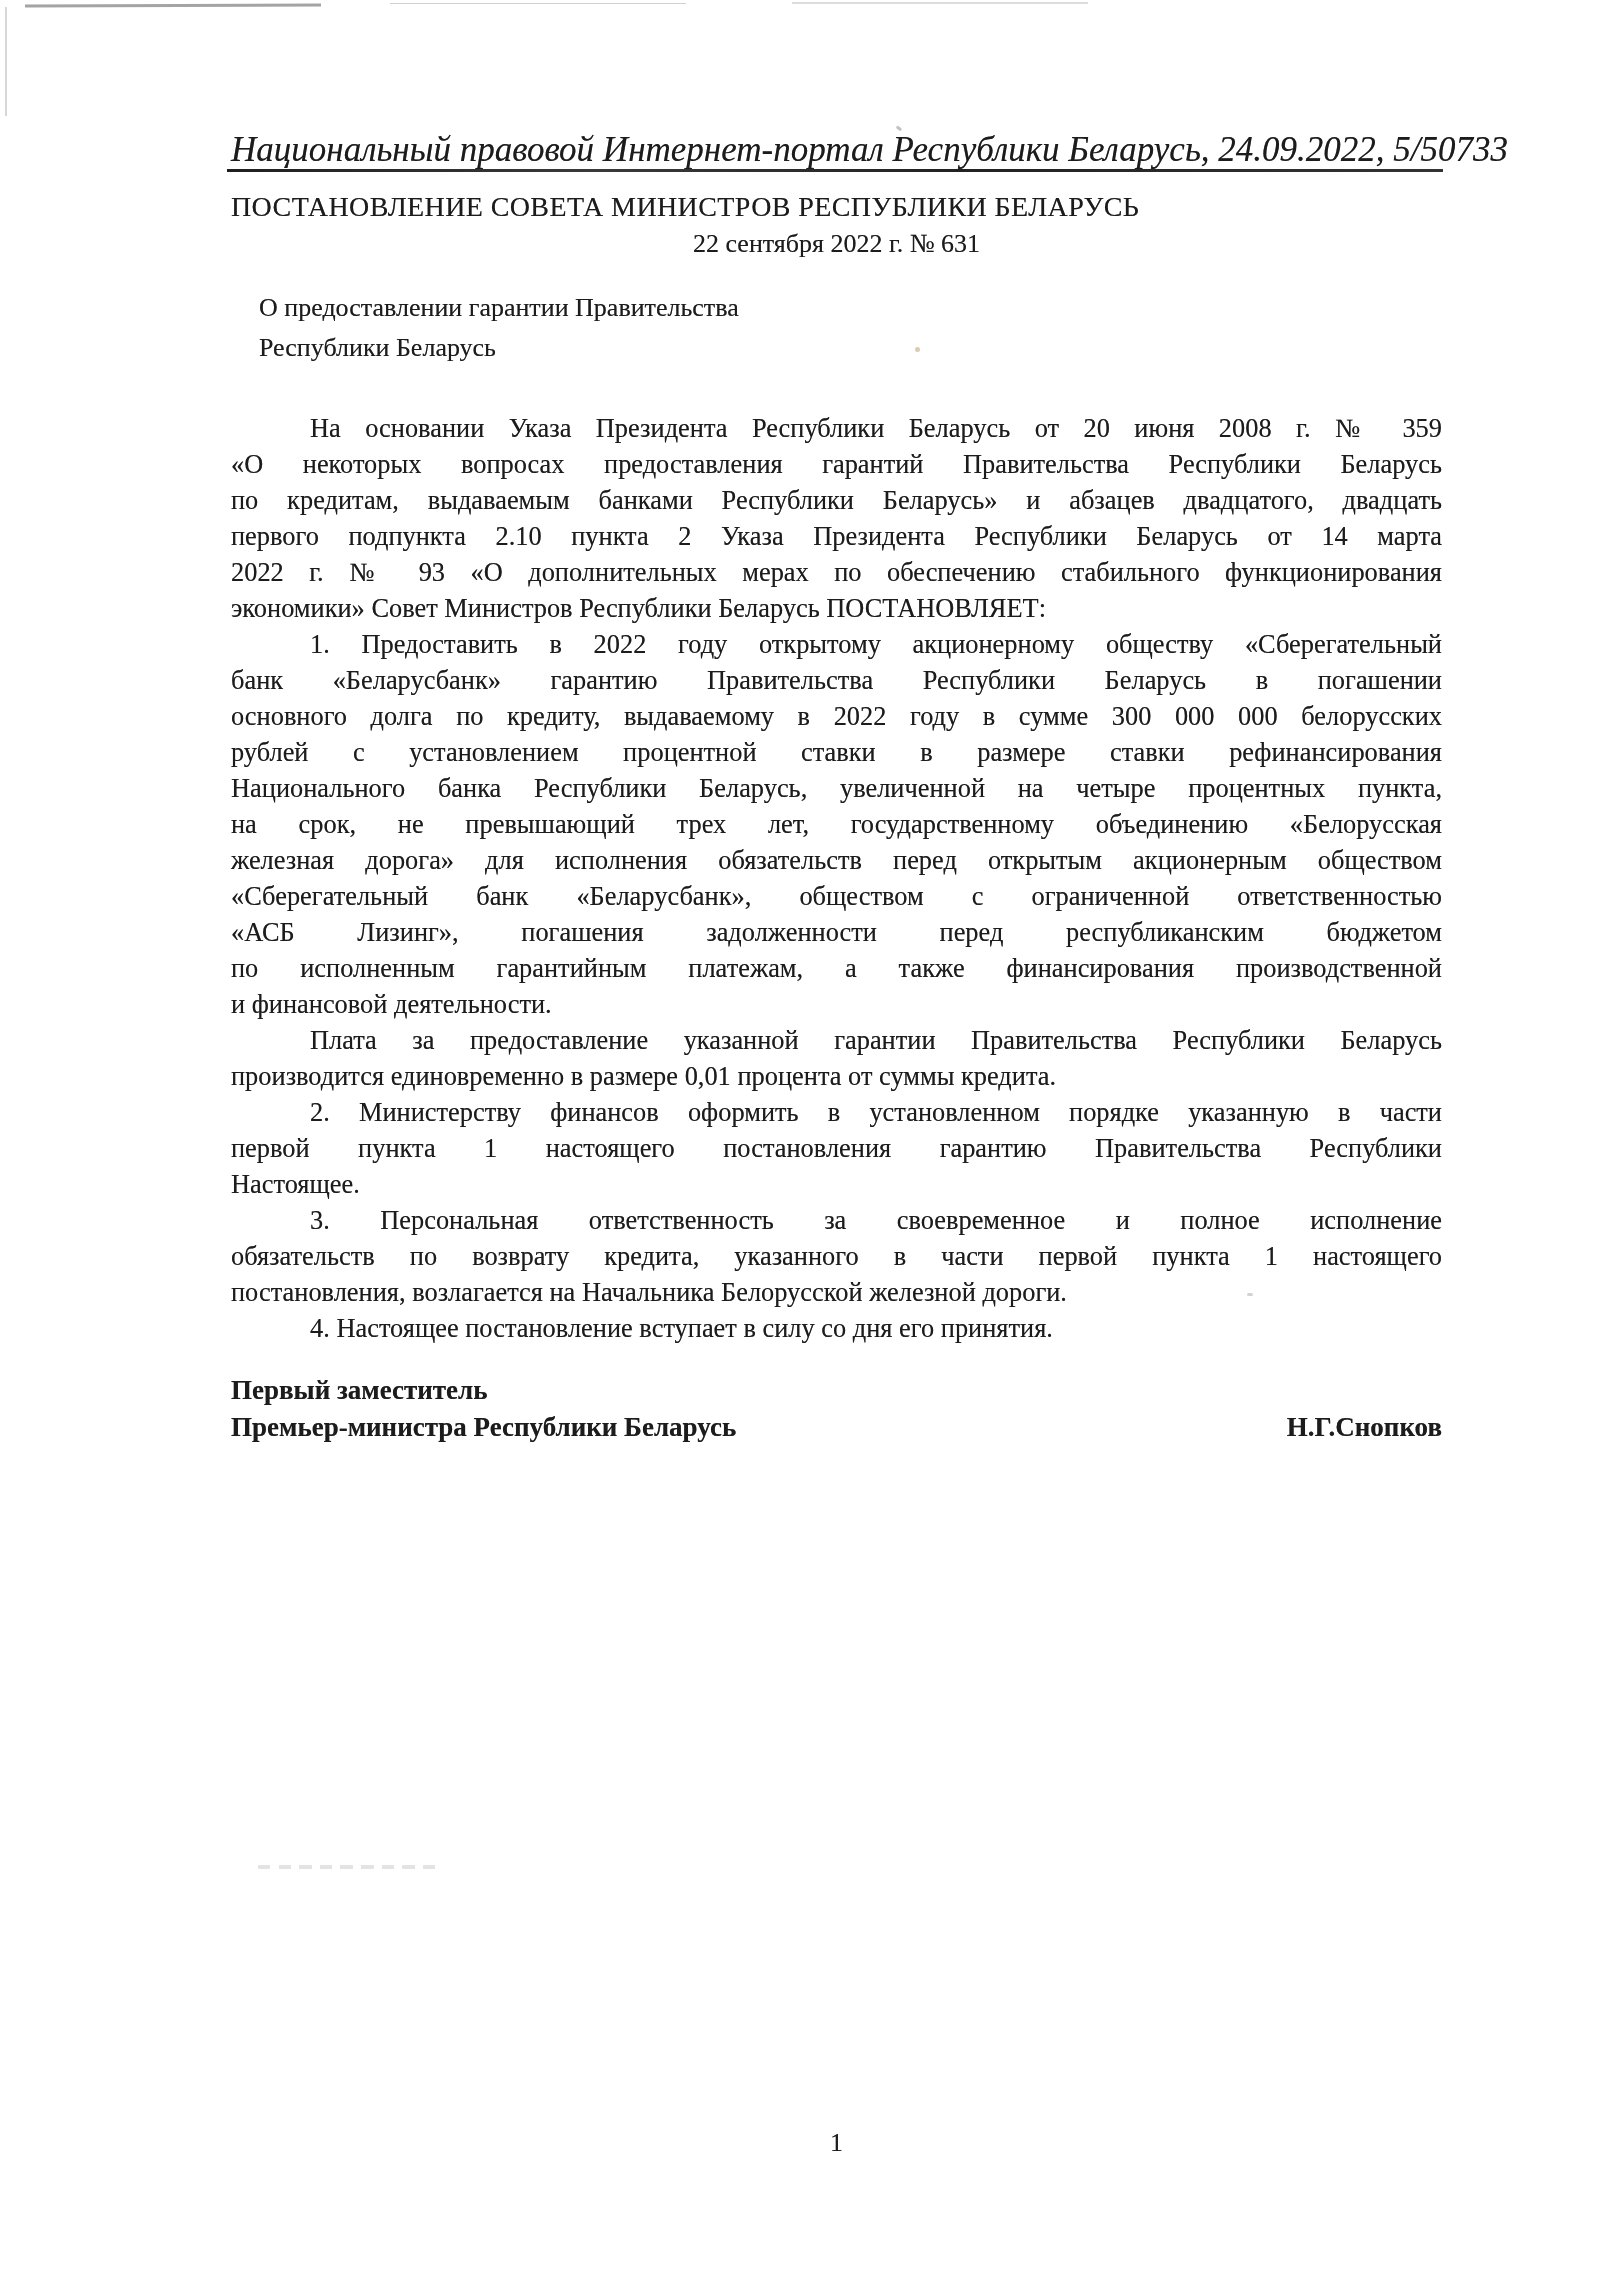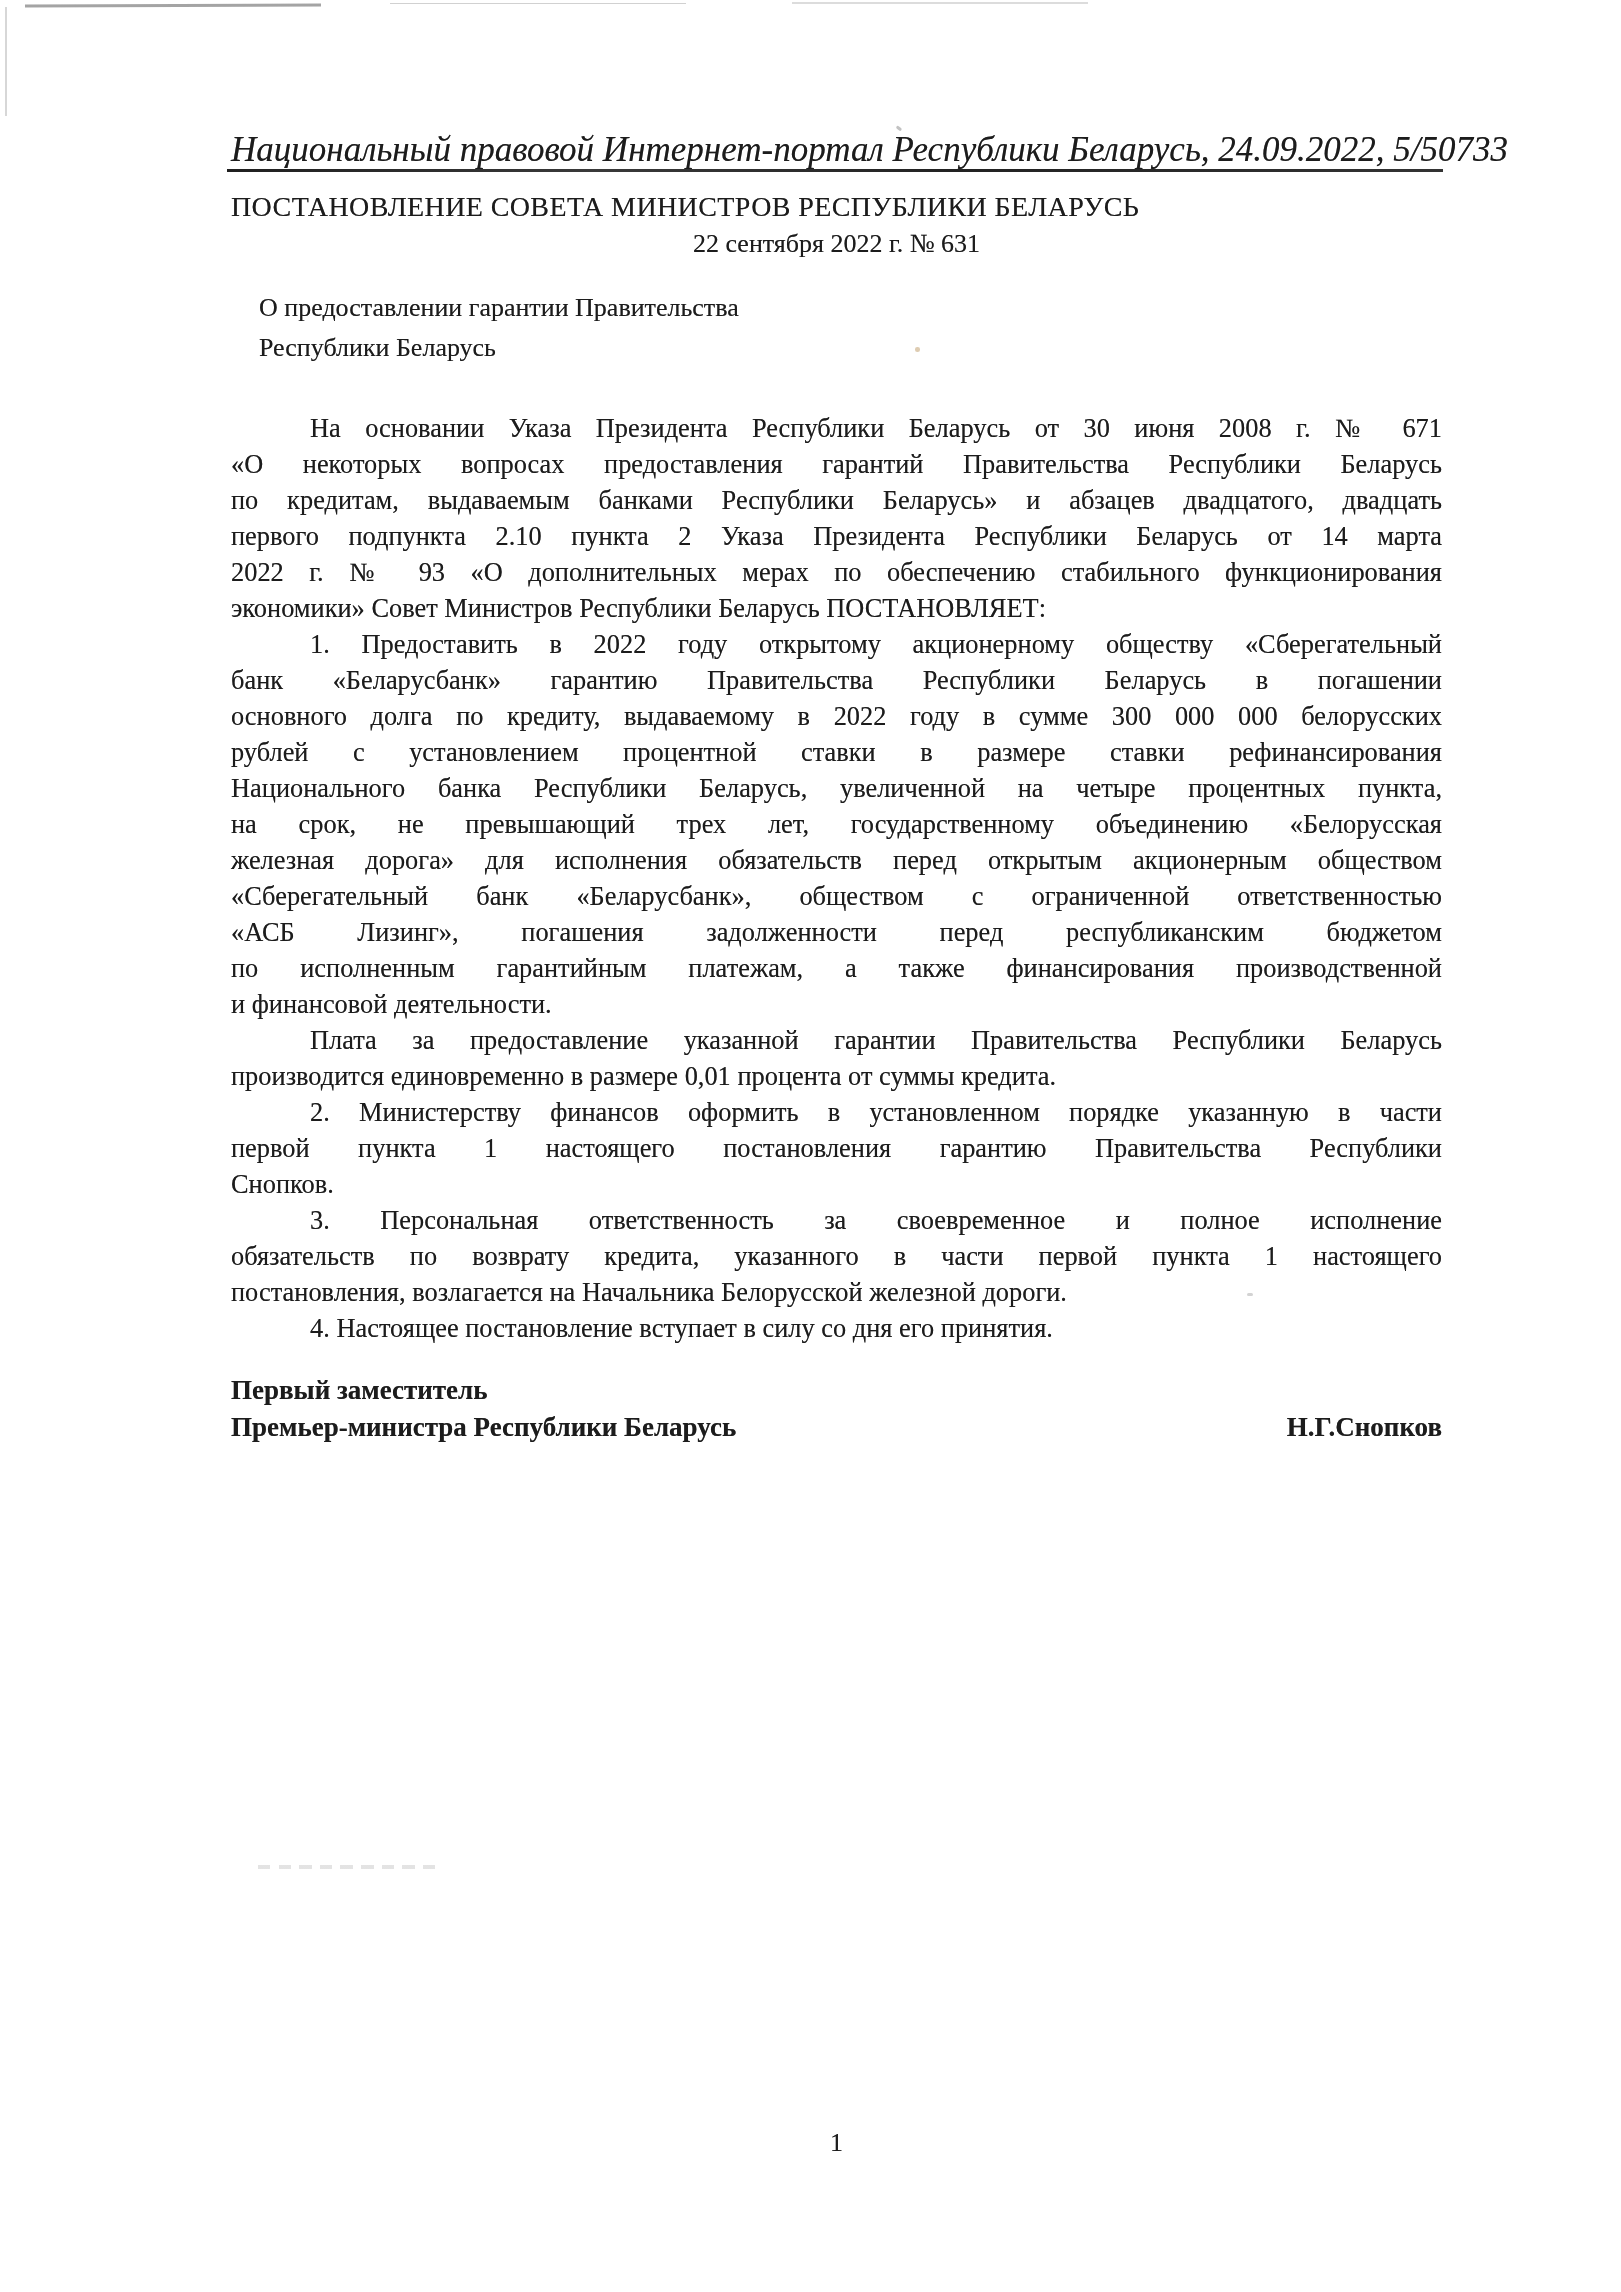--- a/index.html
+++ b/index.html
@@ -87,42 +87,42 @@
   <div class="header-rule"></div>
   <div class="authority-line">ПОСТАНОВЛЕНИЕ СОВЕТА МИНИСТРОВ РЕСПУБЛИКИ БЕЛАРУСЬ</div>
   <div class="date-line">22 сентября 2022 г. № 631</div>
 
   <div class="act-title">
     <div>О предоставлении гарантии Правительства</div>
     <div>Республики Беларусь</div>
   </div>
 
   <div class="doc-body">
-      <div class="line ind">На основании Указа Президента Республики Беларусь от 30 июня 2008 г. № 671</div>
+      <div class="line ind">На основании Указа Президента Республики Беларусь от 20 июня 2008 г. № 359</div>
       <div class="line">«О некоторых вопросах предоставления гарантий Правительства Республики Беларусь</div>
       <div class="line">по кредитам, выдаваемым банками Республики Беларусь» и абзацев двадцатого, двадцать</div>
       <div class="line">первого подпункта 2.10 пункта 2 Указа Президента Республики Беларусь от 14 марта</div>
       <div class="line">2022 г. № 93 «О дополнительных мерах по обеспечению стабильного функционирования</div>
       <div class="line last">экономики» Совет Министров Республики Беларусь ПОСТАНОВЛЯЕТ:</div>
       <div class="line ind">1. Предоставить в 2022 году открытому акционерному обществу «Сберегательный</div>
       <div class="line">банк «Беларусбанк» гарантию Правительства Республики Беларусь в погашении</div>
       <div class="line">основного долга по кредиту, выдаваемому в 2022 году в сумме 300 000 000 белорусских</div>
       <div class="line">рублей с установлением процентной ставки в размере ставки рефинансирования</div>
       <div class="line">Национального банка Республики Беларусь, увеличенной на четыре процентных пункта,</div>
       <div class="line">на срок, не превышающий трех лет, государственному объединению «Белорусская</div>
       <div class="line">железная дорога» для исполнения обязательств перед открытым акционерным обществом</div>
       <div class="line">«Сберегательный банк «Беларусбанк», обществом с ограниченной ответственностью</div>
       <div class="line">«АСБ Лизинг», погашения задолженности перед республиканским бюджетом</div>
       <div class="line">по исполненным гарантийным платежам, а также финансирования производственной</div>
       <div class="line last">и финансовой деятельности.</div>
       <div class="line ind">Плата за предоставление указанной гарантии Правительства Республики Беларусь</div>
       <div class="line last">производится единовременно в размере 0,01 процента от суммы кредита.</div>
       <div class="line ind">2. Министерству финансов оформить в установленном порядке указанную в части</div>
       <div class="line">первой пункта 1 настоящего постановления гарантию Правительства Республики</div>
-      <div class="line last">Снопков.</div>
+      <div class="line last">Настоящее.</div>
       <div class="line ind">3. Персональная ответственность за своевременное и полное исполнение</div>
       <div class="line">обязательств по возврату кредита, указанного в части первой пункта 1 настоящего</div>
       <div class="line last">постановления, возлагается на Начальника Белорусской железной дороги.</div>
       <div class="line last ind">4. Настоящее постановление вступает в силу со дня его принятия.</div>
     </div>
 
   <div class="signature">
     <div>Первый заместитель</div>
     <div>Премьер-министра Республики Беларусь</div>
     <div class="sig-name">Н.Г.Снопков</div>

